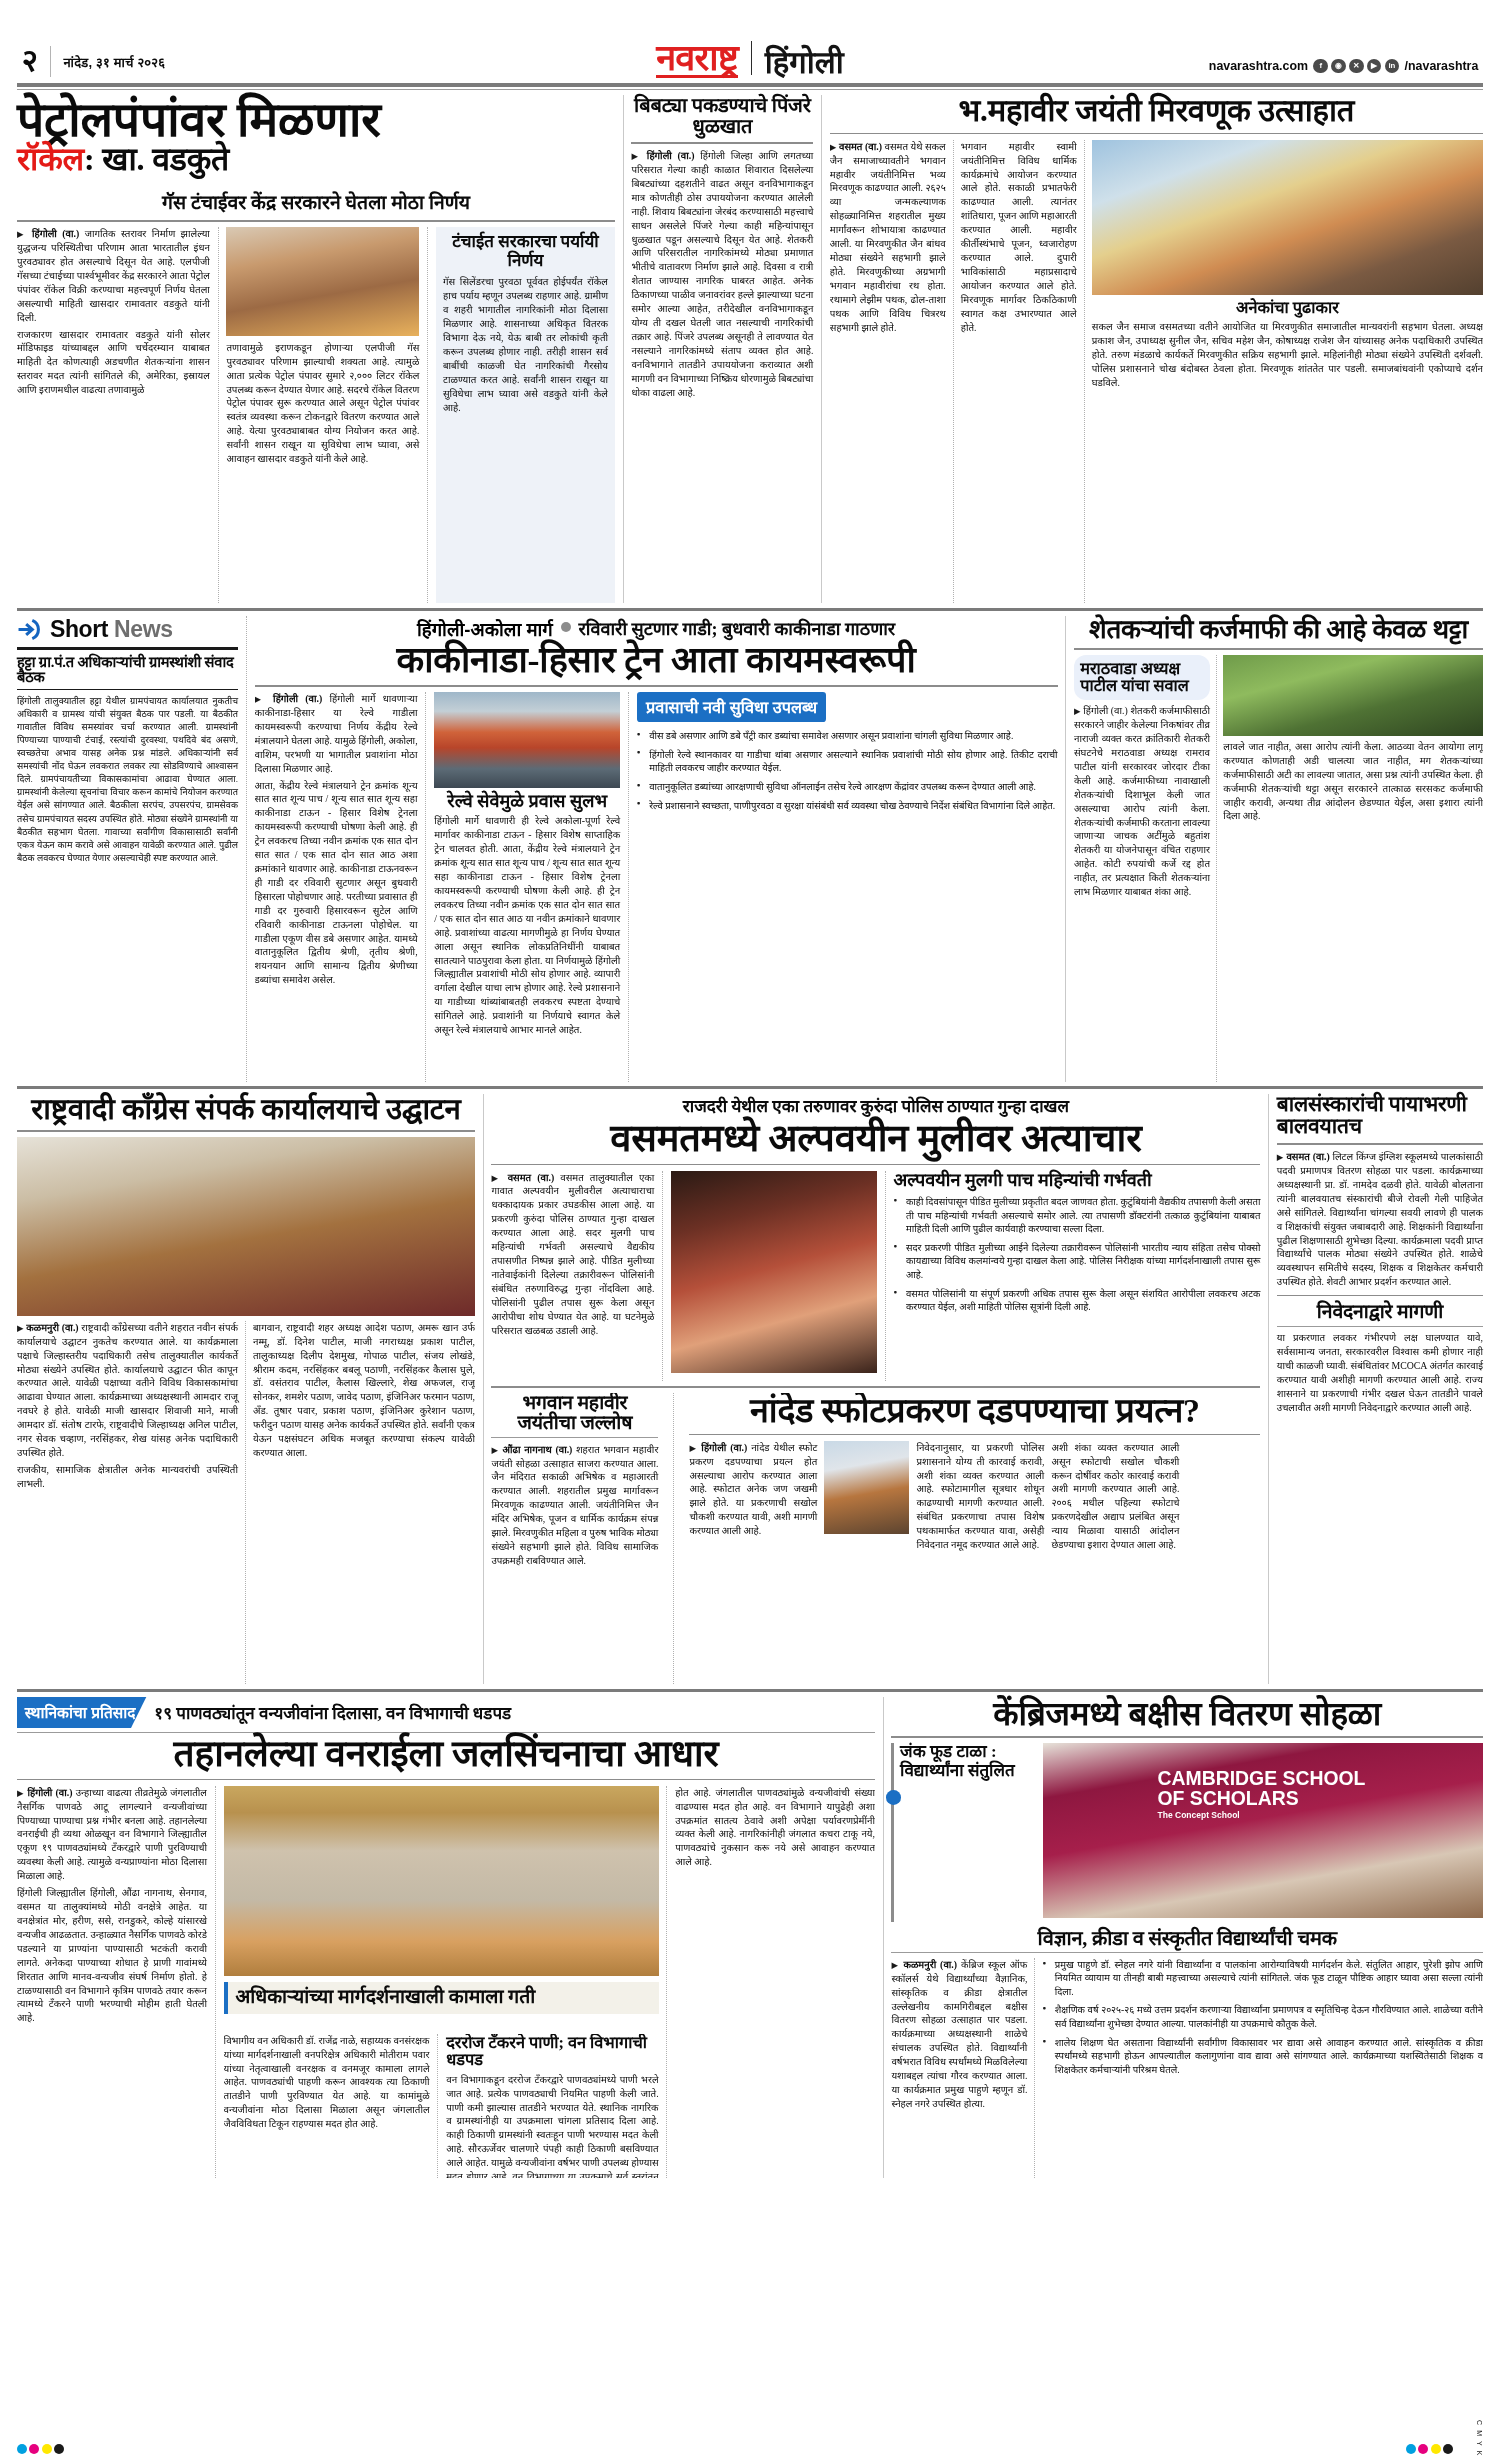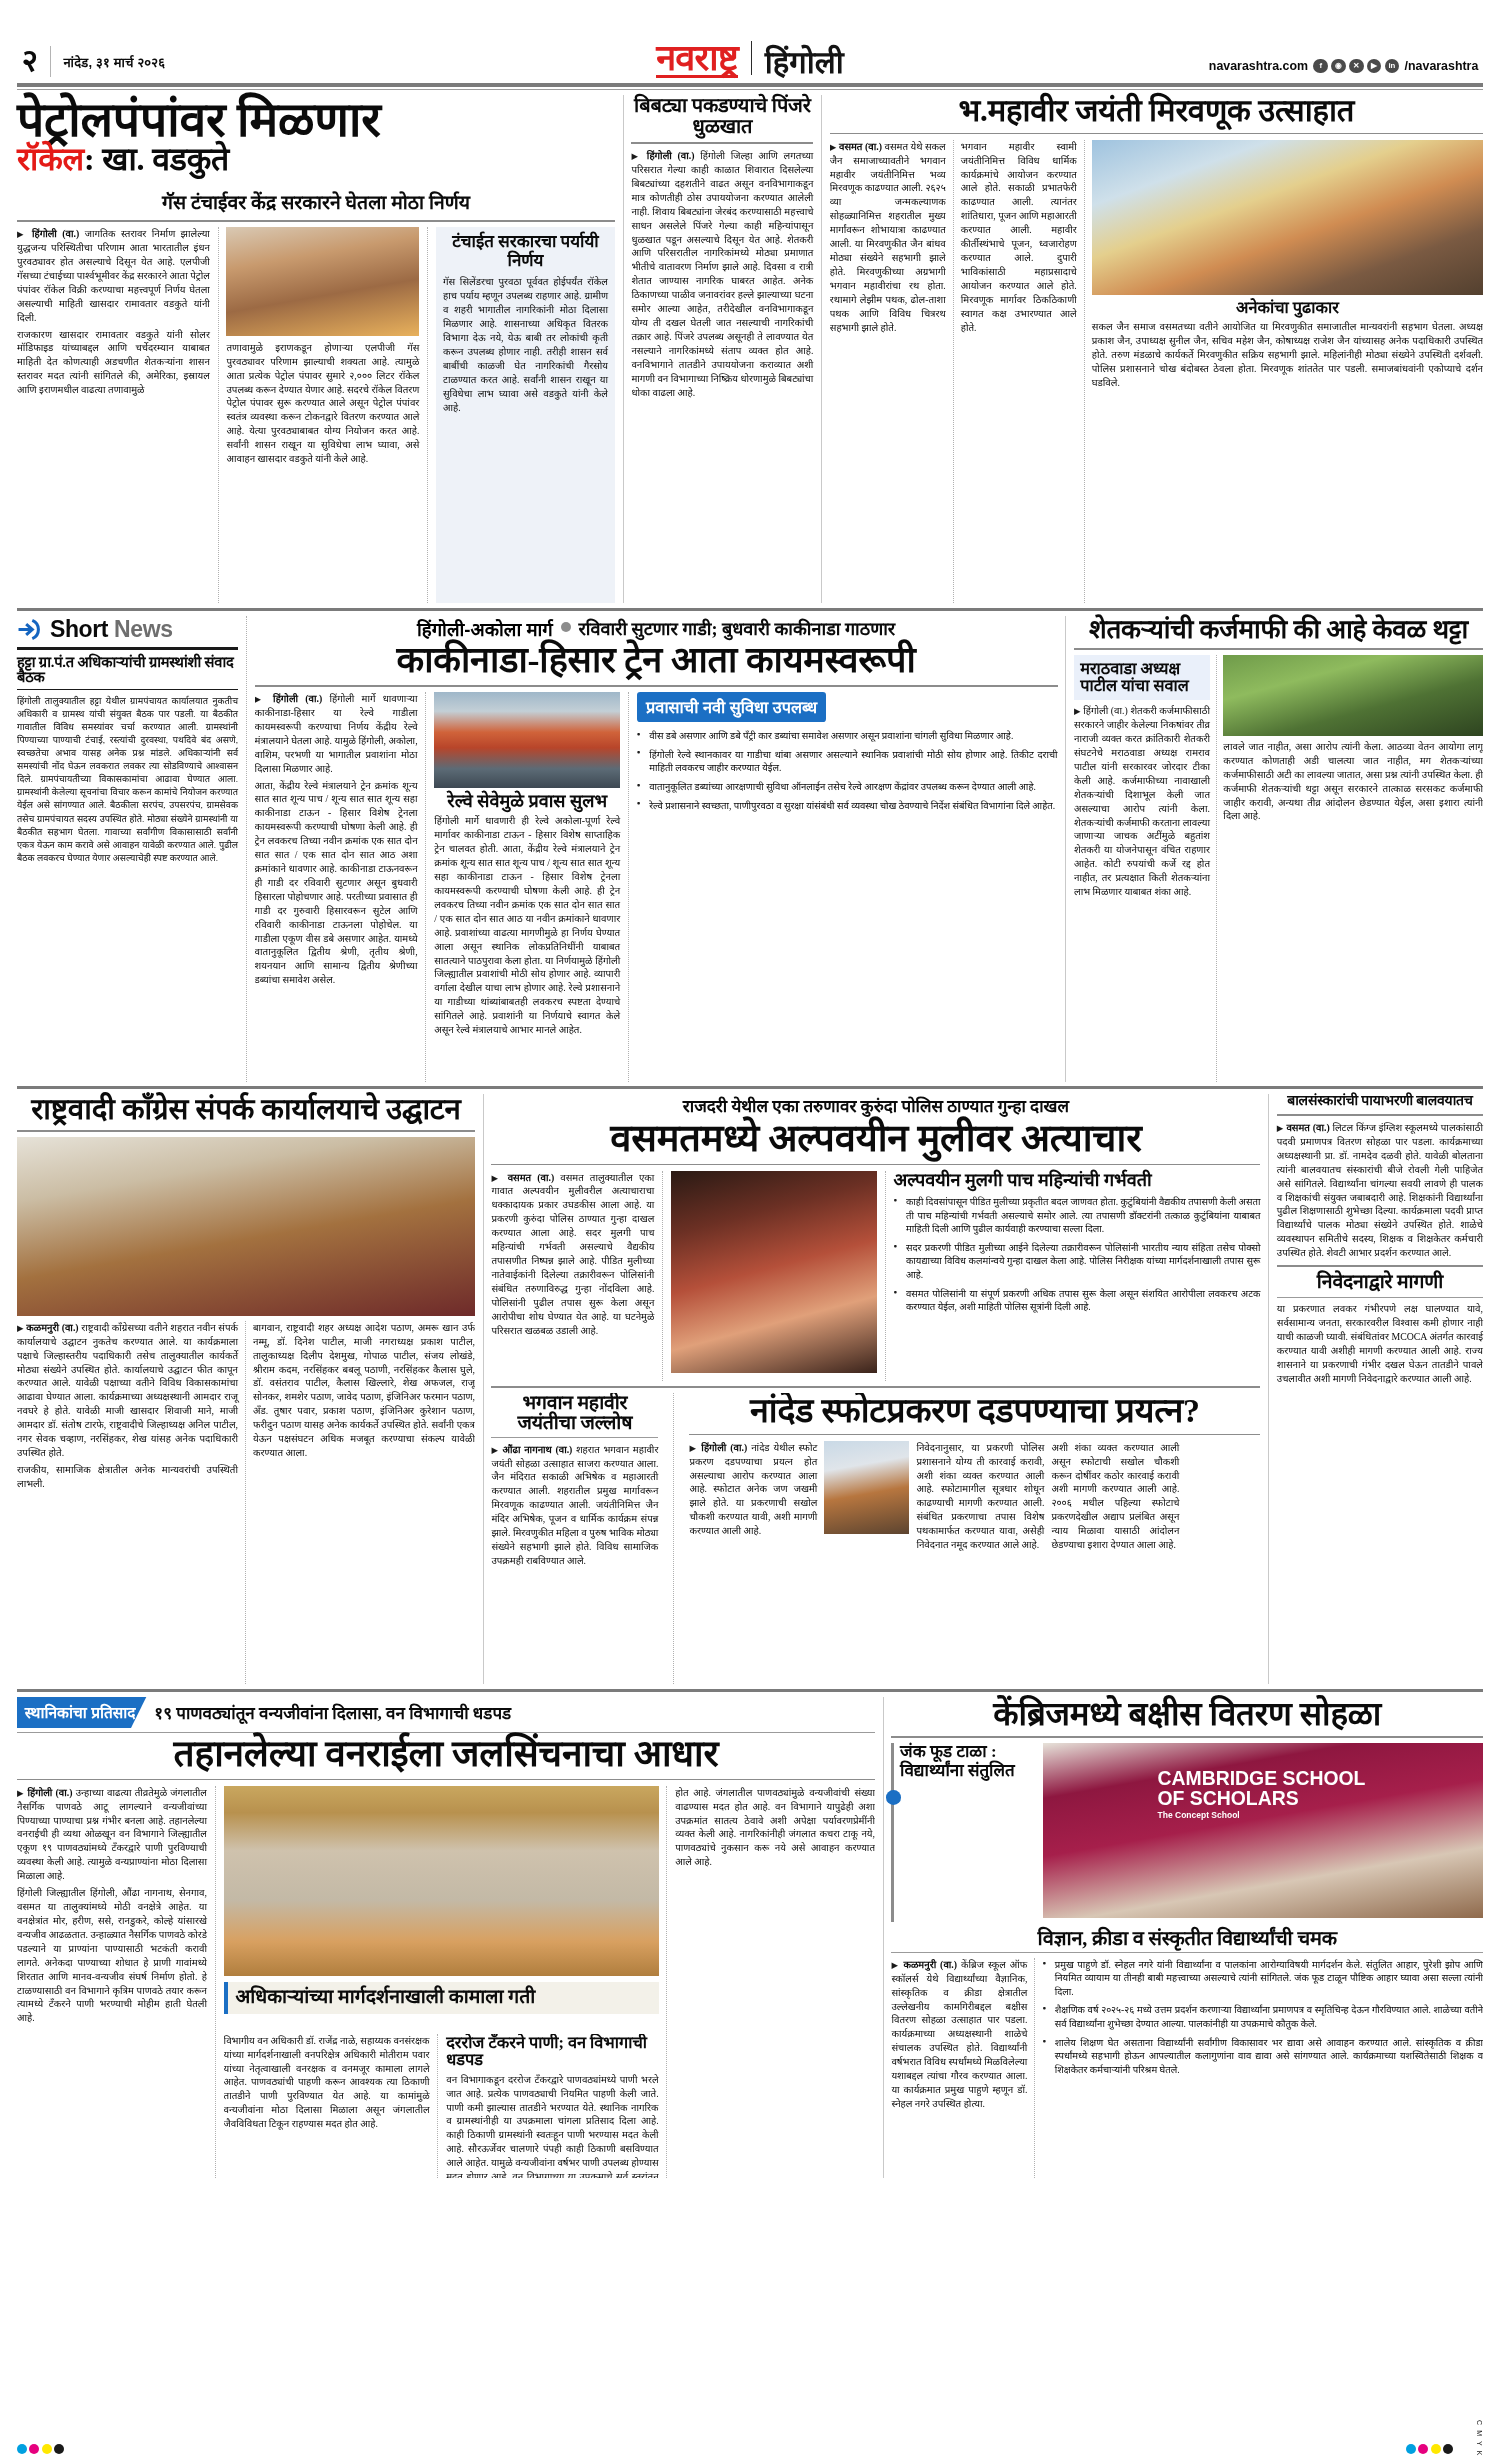--- a/index.html
+++ b/index.html
@@ -53,21 +53,21 @@
   .ph-rally { background: linear-gradient(160deg,#9fc3df 0%,#cfe0ea 22%,#e4cf8d 40%,#d08c52 58%,#7a5a42 78%,#53402f 100%); }
   .ph-portrait { background: linear-gradient(170deg,#d9c9b4 0%,#c89a6e 30%,#9c6a44 60%,#e8b15c 100%); }
   .ph-train { background: linear-gradient(180deg,#9fb7c9 0%,#c3cfd6 20%,#d0633a 42%,#b8452a 58%,#5c6b76 80%,#3d4852 100%); }
   .ph-green { background: linear-gradient(165deg,#6f9b4a 0%,#8fbb5e 30%,#4f7234 62%,#2e4420 100%); }
   .ph-handshake { background: linear-gradient(170deg,#e6e2d8 0%,#cbbda4 25%,#a3713f 55%,#6e2a2a 100%); }
   .ph-hands { background: linear-gradient(165deg,#2a1a14 0%,#6c3024 25%,#b5503a 48%,#e0a07a 70%,#3a231b 100%); }
   .ph-man { background: linear-gradient(170deg,#c9d9e6 0%,#e0e5ea 28%,#b7763f 56%,#5c4430 100%); }
   .ph-pond { background: linear-gradient(180deg,#c9a75f 0%,#b8914e 14%,#cfc2ad 34%,#c3b9a6 60%,#d8a060 82%,#b07e3e 100%); }
   .ph-stage { background: linear-gradient(170deg,#e7e3da 0%,#8e1740 22%,#a61f4b 45%,#d8c7b5 72%,#8f6a4c 100%); }
 
-  .blue-box { background: #eaf0fa; }
+  .blue-box { background: #eaf0fa; border-radius: 12px; }
   .boxed-head { font-family: "Liberation Serif", serif; font-weight: 700; line-height: 1.08; }
 
   .bullets { list-style: none; }
   .bullets li { position: relative; padding-left: 12.4px; margin-bottom: 5.4px; font-size: 9.6px; line-height: 1.4; text-align: justify; }
   .bullets li::before { content: "●"; position: absolute; left: 0; top: 0.8px; font-size: 6.2px; color: #1e1e1e; }
 
   .redtag { color: #000000; font-weight: 800; font-family: "Liberation Sans", sans-serif; }
   .dot-sep { display: inline-block; width: 10px; height: 10px; border-radius: 50%; background: #8c8c8c; vertical-align: middle; margin: 0 6.2px 2.3px 6.2px; }
 
   .bluebar { background: #1b6fc4; color: #fff; font-weight: 800; font-family: "Liberation Sans", sans-serif; }
@@ -354,21 +354,21 @@
               <div class="body-txt">अशी शंका व्यक्त करण्यात आली असून स्फोटाची सखोल चौकशी करून दोषींवर कठोर कारवाई करावी अशी मागणी करण्यात आली आहे. २००६ मधील पहिल्या स्फोटाचे प्रकरणदेखील अद्याप प्रलंबित असून न्याय मिळावा यासाठी आंदोलन छेडण्याचा इशारा देण्यात आला आहे.</div>
             </div>
           </div>
         </div>
       </div>
     </div>
 
     <div class="vr"></div>
 
     <div style="flex:1; display:flex; flex-direction:column;">
-      <div class="hl" style="font-size:14px; text-align:center;">बालसंस्कारांची पायाभरणी बालवयातच</div>
+      <div class="hl" style="font-size:21px; ">बालसंस्कारांची पायाभरणी बालवयातच</div>
       <div class="hr"></div>
       <div class="body-txt">
         <span class="tri">▶</span>
         <span class="dateline">वसमत (वा.)</span>
         <span>लिटल किंग्ज इंग्लिश स्कूलमध्ये पालकांसाठी पदवी प्रमाणपत्र वितरण सोहळा पार पडला. कार्यक्रमाच्या अध्यक्षस्थानी प्रा. डॉ. नामदेव दळवी होते. यावेळी बोलताना त्यांनी बालवयातच संस्कारांची बीजे रोवली गेली पाहिजेत असे सांगितले. विद्यार्थ्यांना चांगल्या सवयी लावणे ही पालक व शिक्षकांची संयुक्त जबाबदारी आहे. शिक्षकांनी विद्यार्थ्यांना पुढील शिक्षणासाठी शुभेच्छा दिल्या. कार्यक्रमाला पदवी प्राप्त विद्यार्थ्यांचे पालक मोठ्या संख्येने उपस्थित होते. शाळेचे व्यवस्थापन समितीचे सदस्य, शिक्षक व शिक्षकेतर कर्मचारी उपस्थित होते. शेवटी आभार प्रदर्शन करण्यात आले.</span>
       </div>
       <div class="hr"></div>
       <div class="hl" style="font-size:19.4px; text-align:center;">निवेदनाद्वारे मागणी</div>
       <div style="height:0.8px;background:#9b9b9b;margin:3.9px 0 4.7px 0;"></div>
       <div class="body-txt">या प्रकरणात लवकर गंभीरपणे लक्ष घालण्यात यावे, सर्वसामान्य जनता, सरकारवरील विश्वास कमी होणार नाही याची काळजी घ्यावी. संबंधितांवर MCOCA अंतर्गत कारवाई करण्यात यावी अशीही मागणी करण्यात आली आहे. राज्य शासनाने या प्रकरणाची गंभीर दखल घेऊन तातडीने पावले उचलावीत अशी मागणी निवेदनाद्वारे करण्यात आली आहे.</div>

